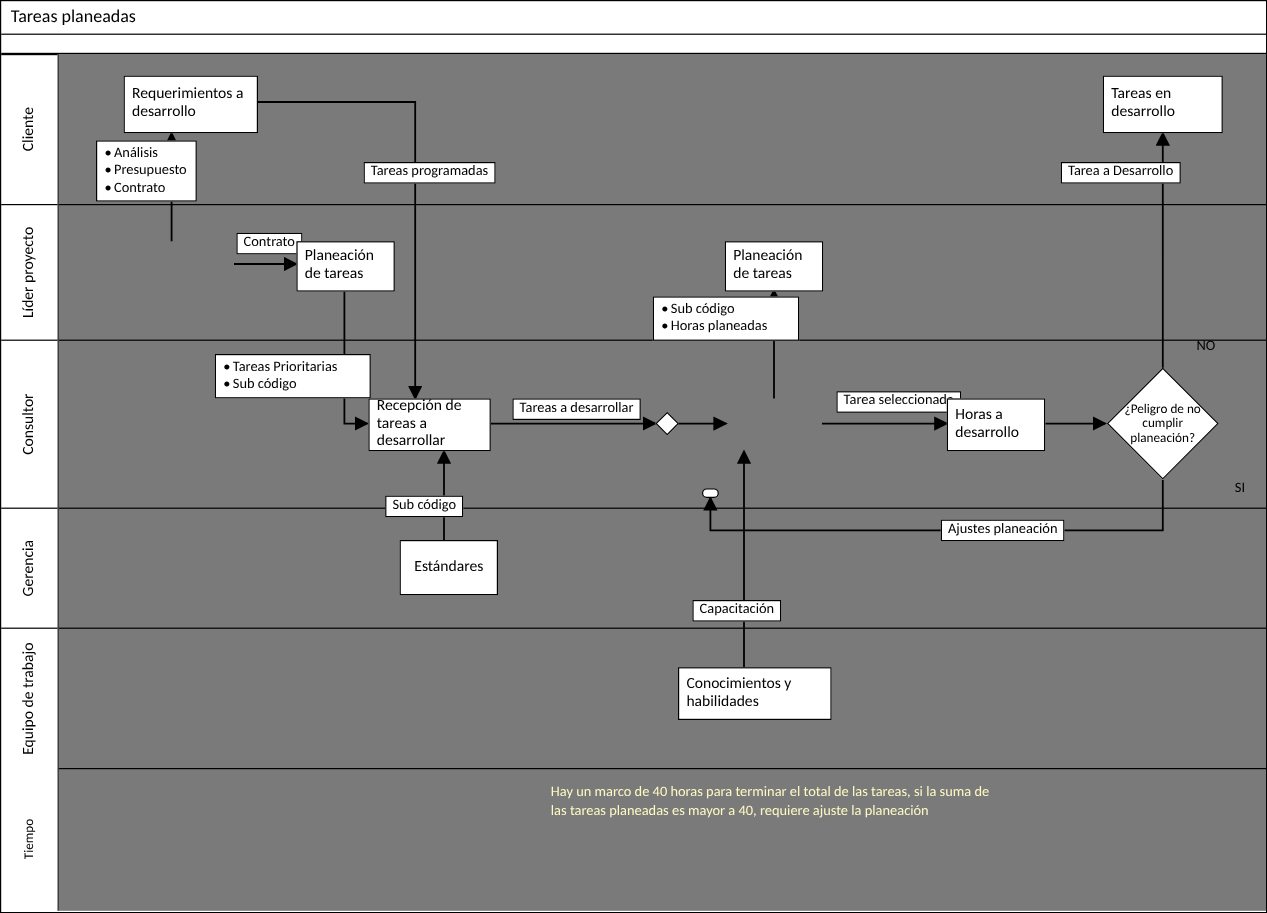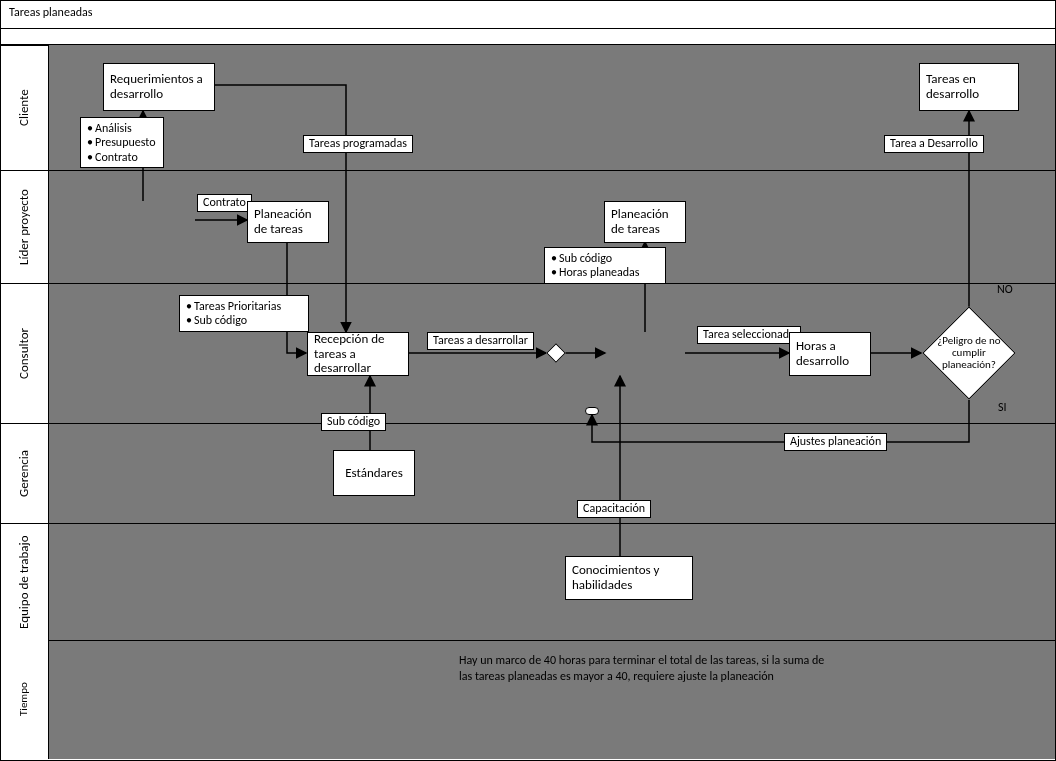--- a/index.html
+++ b/index.html
@@ -1,30 +1,30 @@
 <!DOCTYPE html>
 <html><head>
 <meta charset="utf-8">
 <style>
   *{box-sizing:border-box;margin:0;padding:0}
   body{font-family:Calibri,Arial,sans-serif;font-size:13px;color:#000;background:#fff}
   .frame{width:1056px;height:761px;position:relative;border:1.5px solid #000;background:#fff}
-  .title-row{height:28px;border-bottom:1.5px solid #000;padding:4px 8px;font-size:12px}
+  .title-row{height:28px;border-bottom:1.5px solid #000;padding:4px 8px;font-size:15px}
   .spacer-row{height:16px;border-bottom:1.5px solid #000}
   .body-row{display:flex;height:calc(761px - 28px - 16px - 3px)}
   .lane-labels{width:48px;display:flex;flex-direction:column;border-right:1.5px solid #000}
   .lane-label{display:flex;align-items:center;justify-content:center;border-bottom:1.5px solid #000;writing-mode:vertical-rl;transform:rotate(180deg);text-align:center;font-size:13px;line-height:1.1;padding:4px}
   .lane-label:last-child{border-bottom:none}
   .canvas{position:relative;flex:1;background:#7a7a7a}
   .lane-sep{position:absolute;left:0;right:0;height:0;border-top:1.5px solid #000}
   .box{position:absolute;background:#fff;border:1.5px solid #000;display:flex;align-items:center;justify-content:center;padding:4px 6px;font-size:13px;line-height:1.15}
   .bullets{position:absolute;background:#fff;border:1.5px solid #000;padding:3px 6px;font-size:12px;line-height:1.2;text-align:left}
   .bullets .b::before{content:"\2022";margin-right:2px}
   .lbl{position:absolute;background:#fff;border:1.5px solid #000;padding:1px 5px;font-size:12px;line-height:1.15;text-align:center}
-  .note{position:absolute;font-size:12px;line-height:1.3;color:#000000}
+  .note{position:absolute;font-size:12px;line-height:1.3;color:#fef9c3}
   svg{position:absolute;left:0;top:0;width:100%;height:100%;pointer-events:none}
   .diamond{position:absolute;background:#fff;border:1.5px solid #000;display:flex;align-items:center;justify-content:center;text-align:center;font-size:11px;line-height:1.1;transform:rotate(45deg)}
   .diamond span{transform:rotate(-45deg);width:90px}
   .tiny{font-size:11px}
   .gate{position:absolute;width:14px;height:14px;border:1.5px solid #000;background:#fff;transform:rotate(45deg)}
   .dock{position:absolute;width:14px;height:8px;border:1.5px solid #000;background:#fff;border-radius:4px}
 </style>
 </head>
 <body>
 
@@ -112,21 +112,21 @@
         <div class="b">Sub código</div>
         <div class="b">Horas planeadas</div>
       </div>
       <div class="lbl" style="left:648px;top:281px">Tarea seleccionada</div>
       <div class="box" style="left:740px;top:287px;width:82px;height:44px">Horas a desarrollo</div>
 
       <div class="diamond" style="left:887px;top:275px;width:66px;height:66px">
         <span>¿Peligro de no cumplir planeación?</span>
       </div>
       <div class="lbl" style="left:948px;top:238px;border:none;background:transparent;padding:0">NO</div>
-      <div class="lbl" style="left:949px;top:356px;border:none;background:transparent;padding:0">SI</div>
+      <div class="lbl" style="left:980px;top:356px;border:none;background:transparent;padding:0">SI</div>
 
       <div class="lbl" style="left:272px;top:368px">Sub código</div>
       <div class="box" style="left:284px;top:405px;width:82px;height:46px">Estándares</div>
       <div class="lbl" style="left:735px;top:388px">Ajustes planeación</div>
       <div class="lbl" style="left:528px;top:455px">Capacitación</div>
 
       <div class="box" style="left:516px;top:511px;width:128px;height:44px">Conocimientos y habilidades</div>
 
       <div class="note" style="left:410px;top:608px;width:380px">Hay un marco de 40 horas para terminar el total de las tareas, si la suma de las tareas planeadas es mayor a 40, requiere ajuste la planeación</div>
     </div>

